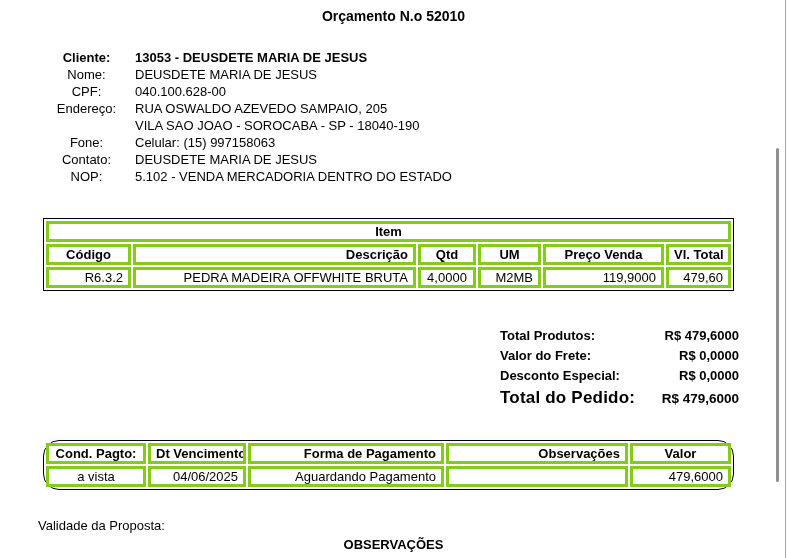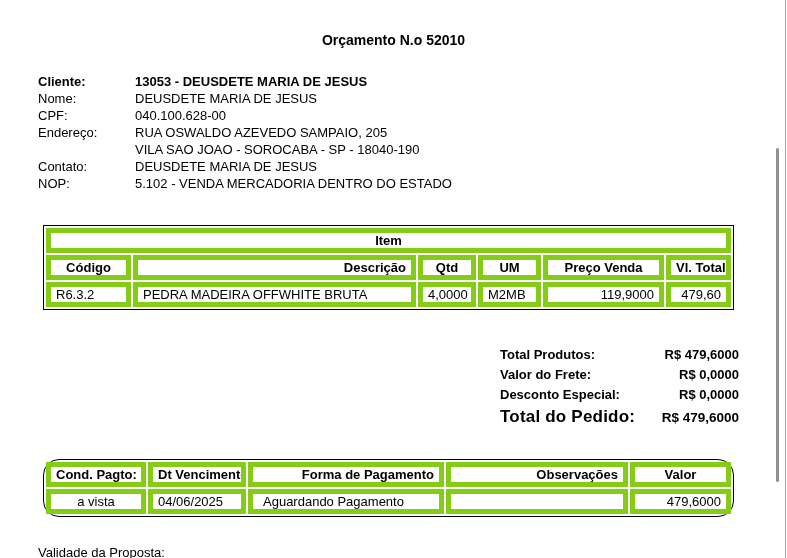--- a/index.html
+++ b/index.html
@@ -2,37 +2,37 @@
 <html><head>
 <meta charset="utf-8">
 <style>
   html,body{margin:0;padding:0;}
   body{
     width:787px;height:558px;position:relative;overflow:hidden;
     background:#ffffff;color:#000000;
     font-family:"Liberation Sans", sans-serif;font-size:13px;
   }
   
-  .title{padding-top:32px;text-align:center;font-weight:bold;font-size:14px;}
+  .title{padding-top:8px;text-align:center;font-weight:bold;font-size:14px;}
   
-  .info{margin:25px 0 0 38px;}
+  .info{margin:25px 0 0 38px;text-align:center;}
   .info-row{display:flex;line-height:17px;}
   .info-row .lbl{width:97px;flex:0 0 97px;}
   .info-row.bold{font-weight:bold;}
   
   table{
     border-collapse:separate;border-spacing:2px;
     border:1px solid #000;margin-left:43px;width:687px;table-layout:fixed;
   }
-  td{border:5px solid #84cc16;padding:0 5px;height:15px;line-height:15px;
+  td{border:3px solid #84cc16;padding:0 5px;height:15px;line-height:15px;
      overflow:hidden;white-space:nowrap;box-sizing:border-box;font-size:13px;}
   .grp{font-weight:bold;text-align:center;}
   .hd{font-weight:bold;text-align:center;margin-top:36px;}
   .hd.tl{text-align:right;}
-  .tl{text-align:left;}
+  .tl{text-align:right;}
   .tc{text-align:center;}
   .tr{text-align:right;}
   .pad10{padding-left:10px;}
   .item-table{margin-top:33px;}
   .pay-table{margin-top:32px;border-radius:16px;}
   
   .totals{margin:35px 0 0 500px;width:239px;}
   .total-row{display:flex;justify-content:space-between;line-height:20px;font-weight:bold;gap:47px;}
   .grand{display:flex;justify-content:space-between;align-items:baseline;margin-top:2px;}
   .grand .glbl{font-size:17px;font-weight:bold;letter-spacing:0.2px;}
@@ -63,20 +63,24 @@
     <span class="lbl">CPF:</span>
     <span class="val">040.100.628-00</span>
   </div>
   <div class="info-row">
     <span class="lbl">Endereço:</span>
     <span class="val">RUA OSWALDO AZEVEDO SAMPAIO, 205</span>
   </div>
   <div class="info-row">
     <span class="lbl"></span>
     <span class="val">VILA SAO JOAO - SOROCABA - SP - 18040-190</span>
+  </div>
+  <div class="info-row">
+    <span class="lbl">Fone:</span>
+    <span class="val">Celular: (15) 997158063</span>
   </div>
   <div class="info-row">
     <span class="lbl">Contato:</span>
     <span class="val">DEUSDETE MARIA DE JESUS</span>
   </div>
   <div class="info-row">
     <span class="lbl">NOP:</span>
     <span class="val">5.102 - VENDA MERCADORIA DENTRO DO ESTADO</span>
   </div>
 </div>

